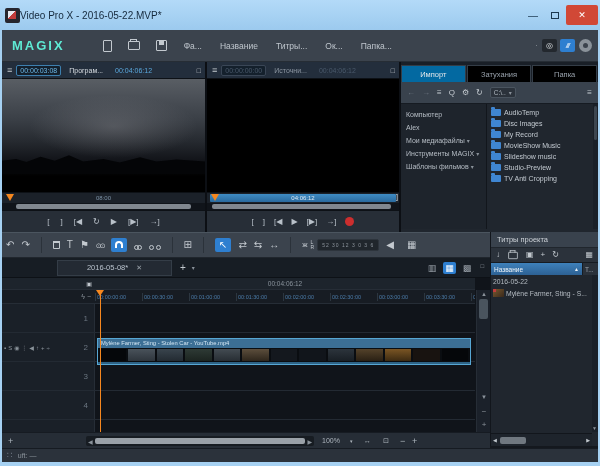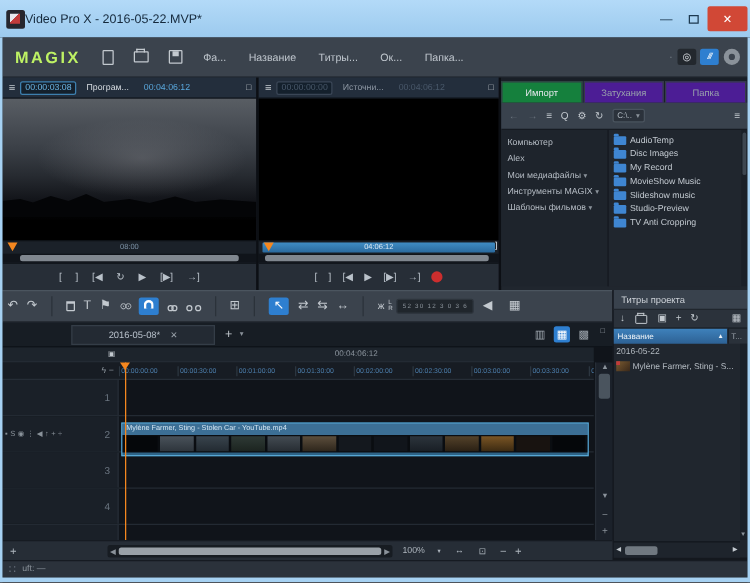--- a/index.html
+++ b/index.html
@@ -13,21 +13,21 @@
   .titlebar{left:0;top:0;width:600px;height:30px;background:linear-gradient(#b3daf8,#9ccaee);
     display:flex;align-items:center;color:#15293c;font-size:10px;}
   .appicon{width:15px;height:15px;background:#26262e;margin-left:5px;position:relative;border-radius:2px;}
   .appicon::before{content:"";position:absolute;left:3px;top:3px;width:8px;height:8px;
     background:linear-gradient(135deg,#e8e8ee 45%,#c23b3b 46%);}
   .wbtn{width:22px;height:18px;display:flex;align-items:center;justify-content:center;color:#1c3editor;color:#1c3950;font-size:10px;}
   .sq{width:8px;height:7px;border:1px solid #1c3950;display:inline-block;}
   .closebtn{width:32px;height:20px;background:#d14836;color:#fff;display:flex;align-items:center;justify-content:center;font-size:9px;margin-right:2px;border-radius:2px;}
   
   .menubar{left:2px;top:30px;width:596px;height:32px;background:#3b434d;display:flex;align-items:center;border-bottom:1px solid #262d35;}
-  .logo{color:#bef264;font-weight:bold;font-size:13px;letter-spacing:2px;margin:0 9px 0 10px;}
+  .logo{color:#5eead4;font-weight:bold;font-size:13px;letter-spacing:2px;margin:0 30px 0 10px;}
   .mfile{display:inline-block;width:9px;height:12px;border:1px solid #c3c9cf;border-radius:1px;margin:0 8px;}
   .mfolder{display:inline-block;width:12px;height:9px;border:1px solid #c3c9cf;border-radius:1px;position:relative;margin:0 8px;}
   .mfolder::before{content:"";position:absolute;top:-3px;left:1px;width:5px;height:2px;border:1px solid #c3c9cf;border-bottom:0;}
   .msave{display:inline-block;width:11px;height:11px;border:1px solid #c3c9cf;border-radius:1px;position:relative;margin:0 8px;}
   .msave::before{content:"";position:absolute;top:0;left:2px;width:5px;height:4px;background:#c3c9cf;}
   .menu-item{color:#bfc6cd;font-size:8.5px;padding:0 9px;}
   .cdbtn{width:15px;height:13px;background:#23282e;border-radius:2px;color:#dfe3e7;font-size:8px;display:flex;align-items:center;justify-content:center;margin-left:4px;}
   .brushbtn{width:15px;height:13px;background:#2e7fd0;border-radius:2px;color:#fff;font-size:7px;font-style:italic;display:flex;align-items:center;justify-content:center;margin-left:3px;letter-spacing:-1px;}
   .circbtn{width:13px;height:13px;border-radius:50%;background:#8a929a;margin-left:4px;position:relative;}
   .circbtn::before{content:"";position:absolute;left:4px;top:4px;width:5px;height:5px;border-radius:50%;background:#3b434d;}
@@ -54,22 +54,22 @@
   .endbracket{position:absolute;right:1px;color:#e8eef4;font-size:7px;top:0;}
   .hsb{height:7px;background:#10141a;position:relative;}
   .hsb-thumb{position:absolute;top:1px;bottom:1px;background:#80878f;border-radius:2px;}
   .transport{height:22px;background:#272e37;display:flex;align-items:center;justify-content:center;gap:11px;border-top:1px solid #0d1116;}
   .tbtn{color:#b9c1c9;font-size:8px;}
   .rec{width:9px;height:9px;border-radius:50%;background:#cc2e2e;}
   .vdiv{top:62px;width:2px;height:170px;background:#0c0f14;}
   
   .pool{left:401px;top:62px;width:197px;height:170px;background:#20262e;}
   .pool-tabs{height:20px;display:flex;background:#191f27;padding-top:3px;}
-  .ptab{flex:1;display:flex;align-items:center;justify-content:center;font-size:7.5px;color:#99a2ac;background:#4c1d95;border:1px solid #343d47;border-bottom:0;margin-right:1px;}
-  .ptab.active{background:#15803d;color:#e2e6ea;}
+  .ptab{flex:1;display:flex;align-items:center;justify-content:center;font-size:7.5px;color:#99a2ac;background:#000000;border:1px solid #343d47;border-bottom:0;margin-right:1px;}
+  .ptab.active{background:#0369a1;color:#e2e6ea;}
   .pool-tools{height:22px;background:#39424d;display:flex;align-items:center;gap:7px;padding:0 6px;border-bottom:1px solid #161b22;}
   .pool-tools .ic{font-size:8px;}
   .dd{display:flex;align-items:center;border:1px solid #4a545f;background:#2b323b;border-radius:2px;color:#aeb6be;font-size:6.5px;padding:1px 3px;gap:3px;}
   .browser{display:flex;height:125px;}
   .tree{width:86px;background:#1e242c;padding:4px 0 0 5px;border-right:1px solid #12161c;}
   .tree-item{color:#b6bdc5;font-size:7px;height:13px;display:flex;align-items:center;gap:2px;}
   .caret{color:#8a929a;font-size:6px;}
   .folders{flex:1;padding:3px 0 0 4px;background:#20262e;}
   .folder-row{height:11px;display:flex;align-items:center;color:#c3cad1;font-size:7px;}
   .fic{width:10px;height:7px;background:#3f86d2;border-radius:1px;position:relative;margin-right:3px;flex:0 0 auto;}

